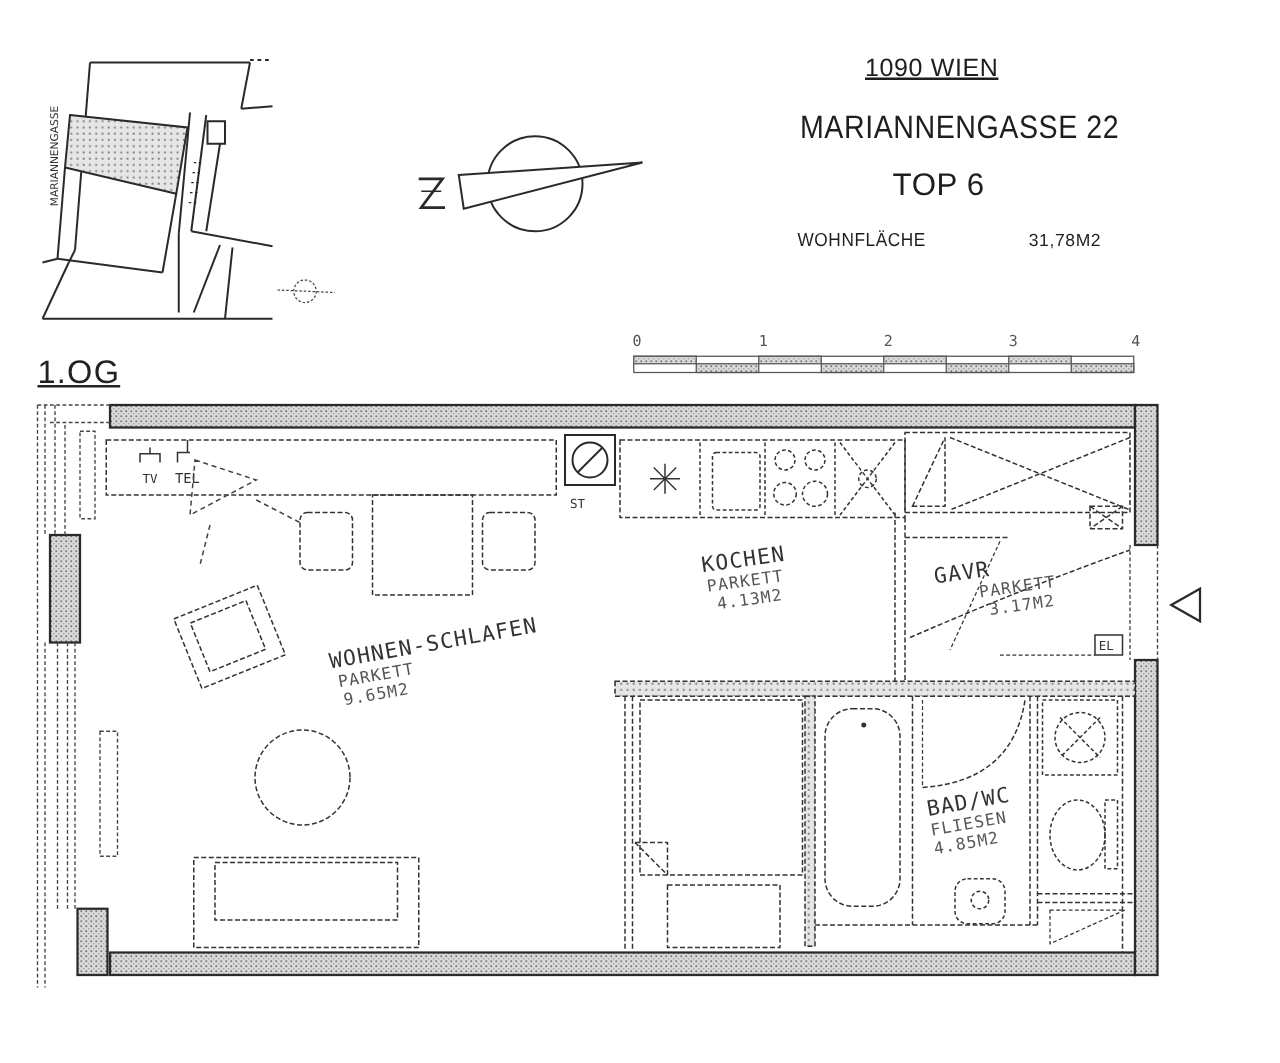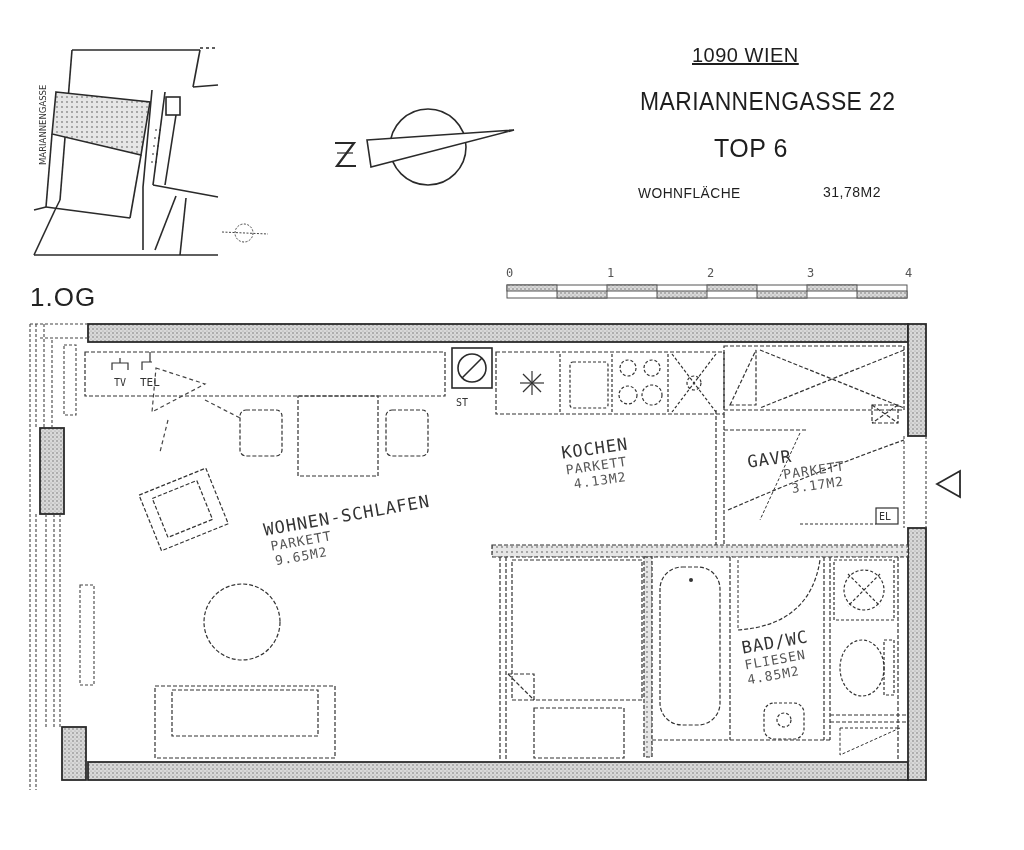--- a/index.html
+++ b/index.html
@@ -1,18 +1,18 @@
 <!DOCTYPE html>
 <html><head>
 <meta charset="utf-8">
 <style>
   html, body { margin:0; padding:0; background:#ffffff; }
   body { width:1024px; height:850px; position:relative; overflow:hidden;
          font-family:"DejaVu Sans", sans-serif; color:#222; }
-  .abs { position:absolute; }
+  .abs { position:absolute;text-decoration:underline; }
   .title-line { position:absolute; white-space:nowrap; color:#1e1e1e;
                 font-family:"Liberation Sans", sans-serif; letter-spacing:0.5px; }
   .t-city { left:692px; top:44px; font-size:20px;text-decoration:underline; }
   .t-street { left:640px; top:86px; font-size:26px; transform:scaleX(0.88); transform-origin:left; }
   .t-top { left:714px; top:134px; font-size:25px; }
   .t-area-label { left:638px; top:184px; font-size:15px; transform:scaleX(0.92); transform-origin:left; }
   .t-area-value { left:802px; top:184px; font-size:14px;margin-left:21px; }
   .floor-label { left:30px; top:282px; font-size:26px; font-family:"Liberation Sans", sans-serif; color:#222; letter-spacing:1px; }
   .scale-num { position:absolute; top:266px; font-size:12px; color:#555; font-family:"DejaVu Sans Mono", monospace; }
   .room-label { position:absolute; font-family:"DejaVu Sans Mono", monospace; color:#333; white-space:nowrap; }

